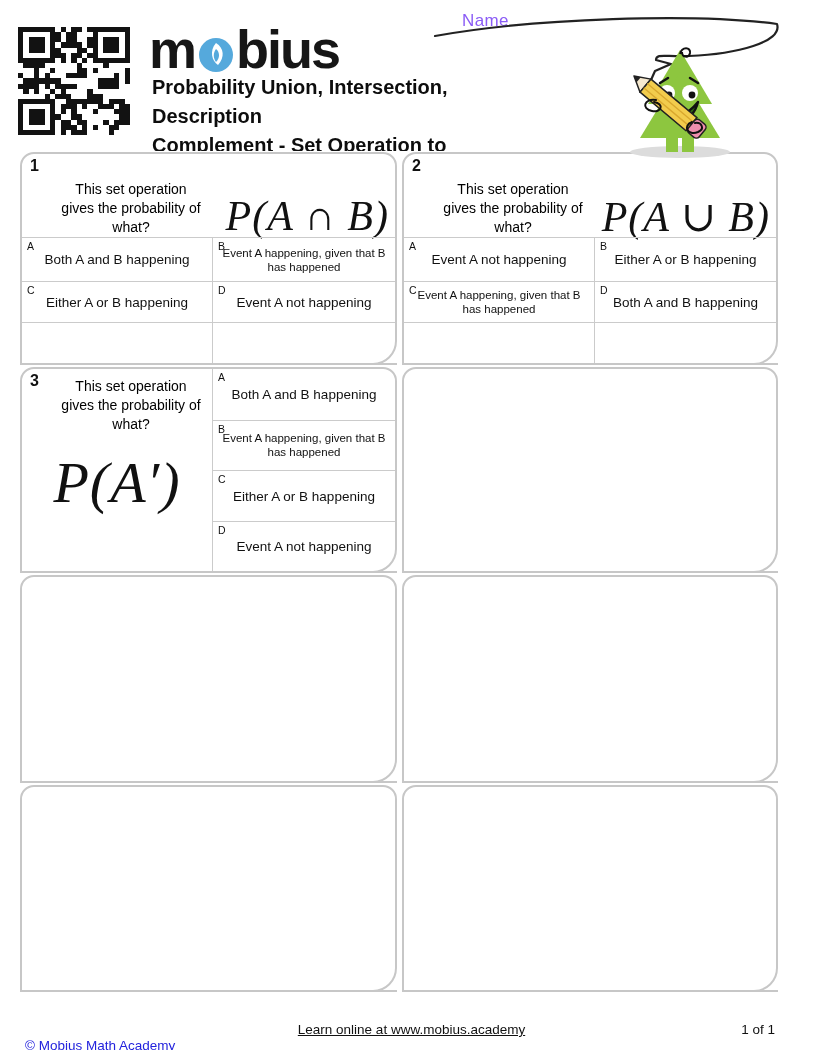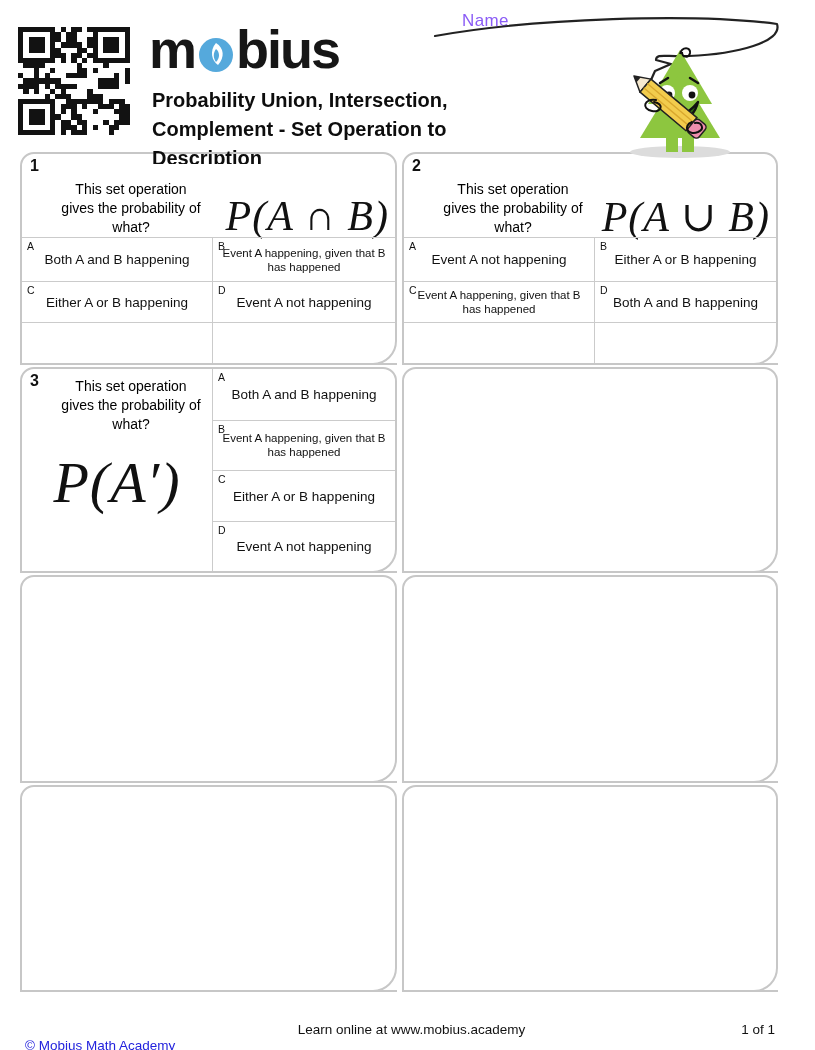--- a/index.html
+++ b/index.html
@@ -5,21 +5,21 @@
   * { margin:0; padding:0; box-sizing:border-box; }
   html,body { background:#fff; }
   body { font-family:"Liberation Sans", sans-serif; color:#111; }
   .page { position:relative; width:815px; height:1050px; background:#fff; overflow:hidden; }
 
   
   .qr { position:absolute; left:18px; top:27px; width:112px; height:108px; }
   .logo { position:absolute; left:149px; top:18px; height:58px; display:flex; align-items:flex-end; }
   .logo .lt { font-size:54px; font-weight:700; letter-spacing:-2px; line-height:1; color:#161616; }
   .logo svg { margin:0 2px 3px 3px; }
-  .title { position:absolute; left:152px; top:86px; width:430px; height:78px; overflow:hidden;
+  .title { position:absolute; left:152px; top:73px; width:430px; height:78px; overflow:hidden;
            font-size:20px; font-weight:700; line-height:29px; color:#0d0d0d; z-index:3; }
   .name-label { position:absolute; left:462px; top:11px; font-size:17px; color:#8b5cf6; letter-spacing:.4px; }
   .scribble { position:absolute; left:425px; top:0; z-index:2; }
   .mascot { position:absolute; left:600px; top:46px; z-index:2; }
 
   
   .box { position:absolute; background:#fff; border:2px solid #c7c7c7;
          border-radius:14px 14px 24px 0; z-index:1; }
   .box::after { content:""; position:absolute; left:-2px; right:-2px; bottom:-2px; height:2px;
                 background:#c7c7c7; }
@@ -52,21 +52,21 @@
   .q3formula { position:absolute; left:50%; top:56%; transform:translate(-50%,-50%);
                font-family:Liberation Serif, serif; font-style:italic;
                font-size:58px; letter-spacing:1px; white-space:nowrap; }
   .q3right { display:grid; grid-template-rows:repeat(4,1fr); border-left:1.5px solid #cbcbcb; }
   .q3right .cell { border-top:1.5px solid #cbcbcb; }
   .q3right .cell:first-child { border-top:none; }
 
   
   .footer { position:absolute; left:20px; right:20px; top:1022px; height:20px; font-size:13.5px; }
   .foot-left { position:absolute; left:5px; top:16px; }
-  .foot-center { position:absolute; left:8px; right:0; top:0; text-align:center; }
+  .foot-center { position:absolute; left:8px; right:0; top:0; text-align:center;text-decoration:underline; }
   .foot-right { position:absolute; right:20px; top:0; }
   .copyright { color:#2323dd; }
   .pub-link { color:#2323dd; text-decoration:underline; cursor:pointer; }
 </style>
 </head>
 <body>
 
 <div class="page">
 
   <svg id="qr-svg" class="qr" viewBox="0 0 21 21" preserveAspectRatio="none" shape-rendering="crispEdges">
@@ -311,22 +311,22 @@
     <svg width="36" height="36" viewBox="0 0 36 36">
       <circle cx="18" cy="18" r="17" fill="#55a9dc"></circle>
       <path d="M18 6 C 26 11, 27 20, 20 28 C 14 24, 11 14, 18 6 Z" fill="#ffffff"></path>
       <path d="M18 12 C 22 15, 22 21, 18 25 C 15 21, 15 16, 18 12 Z" fill="#55a9dc"></path>
     </svg>
     <span class="lt">bius</span>
   </div>
 
   <div class="title">
     <div>Probability Union, Intersection,</div>
+    <div>Description</div>
     <div>Complement - Set Operation to</div>
-    <div>Description</div>
   </div>
 
   <div class="name-label">Name</div>
   <svg class="scribble" width="390" height="110" viewBox="0 0 390 110">
     <path d="M 10 36 C 110 18 270 13 352 24 C 358 42 312 54 264 56 C 240 57 231 53 231 60 L 246 64 L 230 71 L 226 80" fill="none" stroke="#222" stroke-width="2.2" stroke-linecap="round" stroke-linejoin="round"></path>
   </svg>
 
   <svg class="mascot" width="155" height="114" viewBox="0 0 155 114">
     <ellipse cx="80" cy="106" rx="50" ry="6" fill="#dcdcdc"></ellipse>
     <g>

